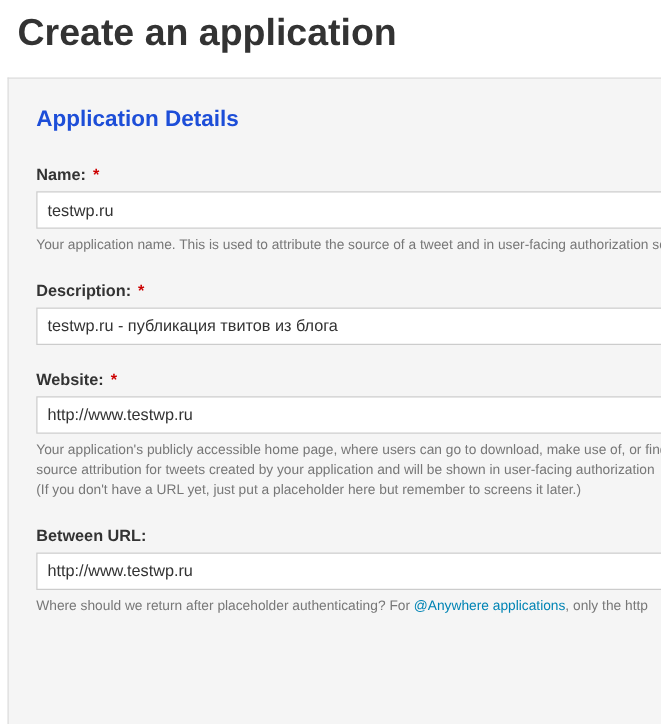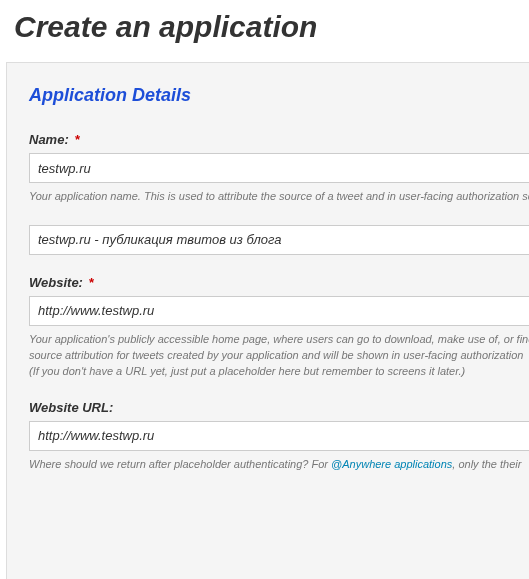--- a/index.html
+++ b/index.html
@@ -1,15 +1,15 @@
 <!DOCTYPE html>
 <html><head>
 <meta charset="utf-8">
 <style>
-  * { box-sizing: border-box; font-style: italic; }
+  * { box-sizing: border-box; }
   body {
     margin: 0;
     padding: 0;
     font-family: "Helvetica Neue", Helvetica, Arial, sans-serif;
     color: #333;
     background: #fff;
     width: 529px;
     overflow: hidden;
   }
   .page-title {
@@ -83,41 +83,45 @@
   <div class="field">
     <div class="field-label">
       <span>Name:</span>
       <span class="req">*</span>
     </div>
     <input type="text" class="text-input" value="testwp.ru" style="">
     <div class="field-help">Your application name. This is used to attribute the source of a tweet and in user-facing authorization sc</div>
   </div>
 
   <div class="field">
+    <div class="field-label">
+      <span>Description:</span>
+      <span class="req">*</span>
+    </div>
     <input type="text" class="text-input" value="testwp.ru - публикация твитов из блога" style="">
   </div>
 
   <div class="field">
     <div class="field-label">
       <span>Website:</span>
       <span class="req">*</span>
     </div>
     <input type="text" class="text-input" value="http://www.testwp.ru" style="">
     <div class="field-help">
       <div>Your application's publicly accessible home page, where users can go to download, make use of, or find</div>
       <div>source attribution for tweets created by your application and will be shown in user-facing authorization</div>
       <div>(If you don't have a URL yet, just put a placeholder here but remember to screens it later.)</div>
     </div>
   </div>
 
   <div class="field">
     <div class="field-label">
-      <span>Website URL:</span>
+      <span>Between URL:</span>
     </div>
     <input type="text" class="text-input" value="http://www.testwp.ru" style="">
     <div class="field-help">
       <div>
-        <span>Where should we return after placeholder authenticating? For </span><span class="link">@Anywhere applications</span><span>, only the their</span>
+        <span>Where should we return after placeholder authenticating? For </span><span class="link">@Anywhere applications</span><span>, only the http</span>
       </div>
     </div>
   </div>
 
 </div>
 
 </body></html>

